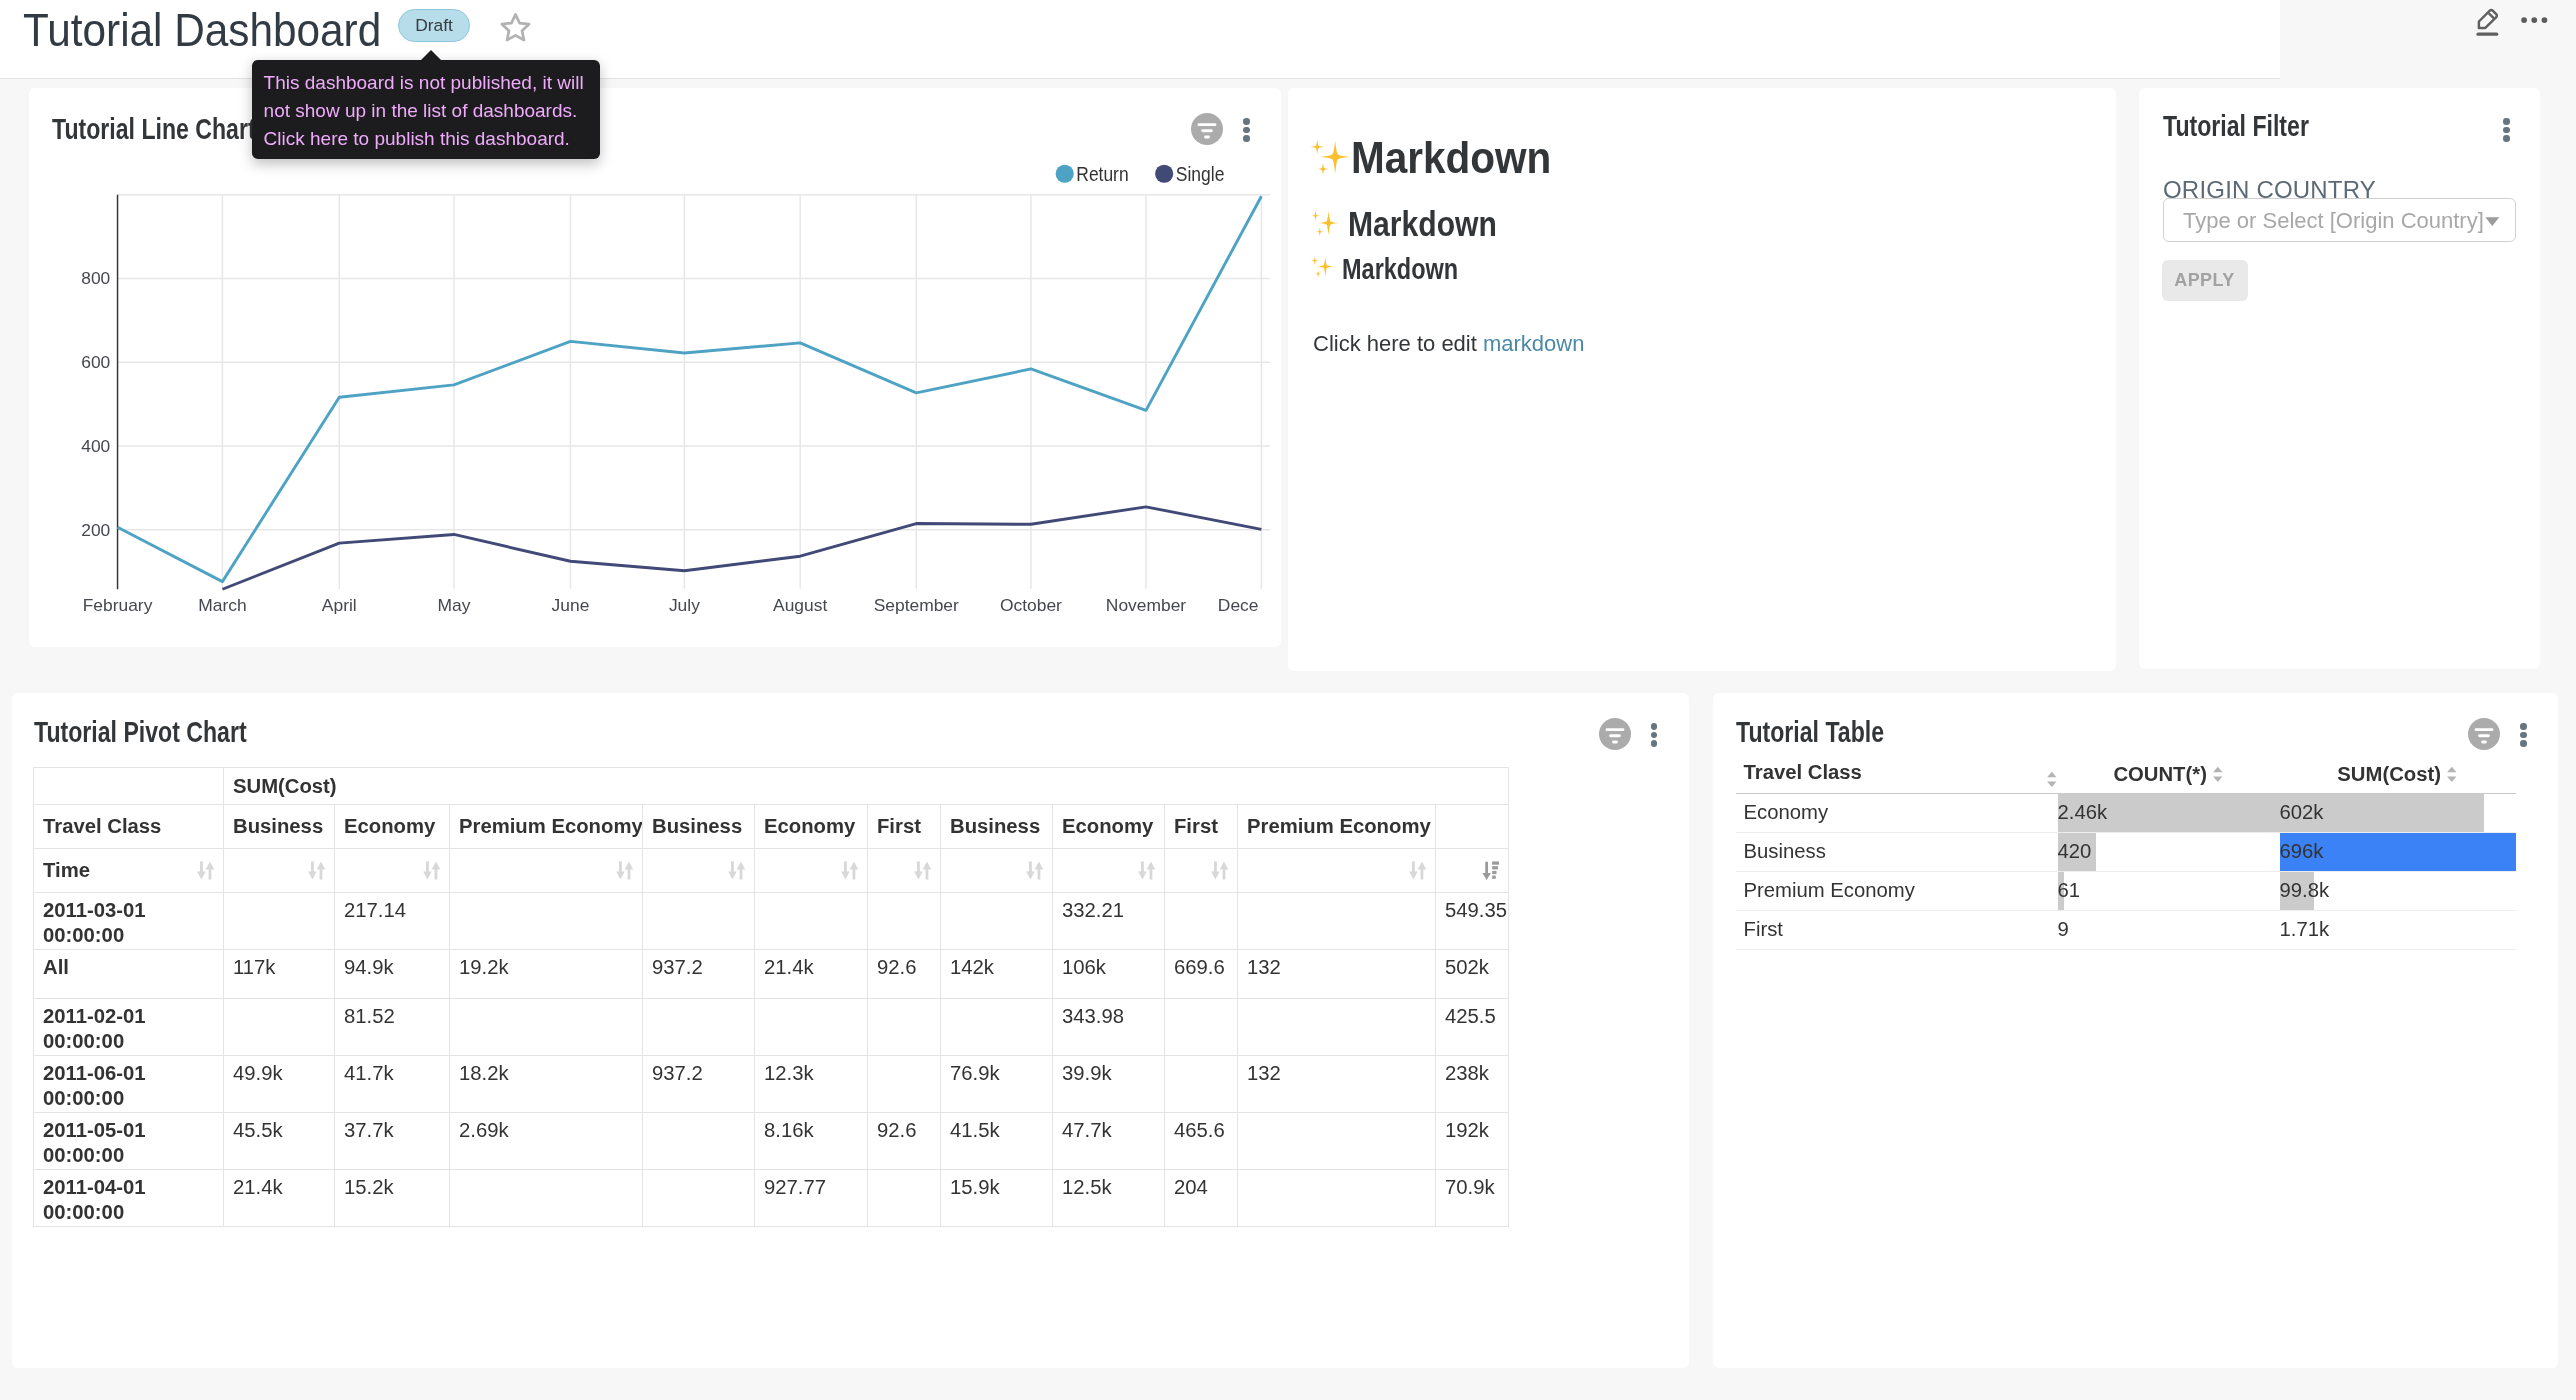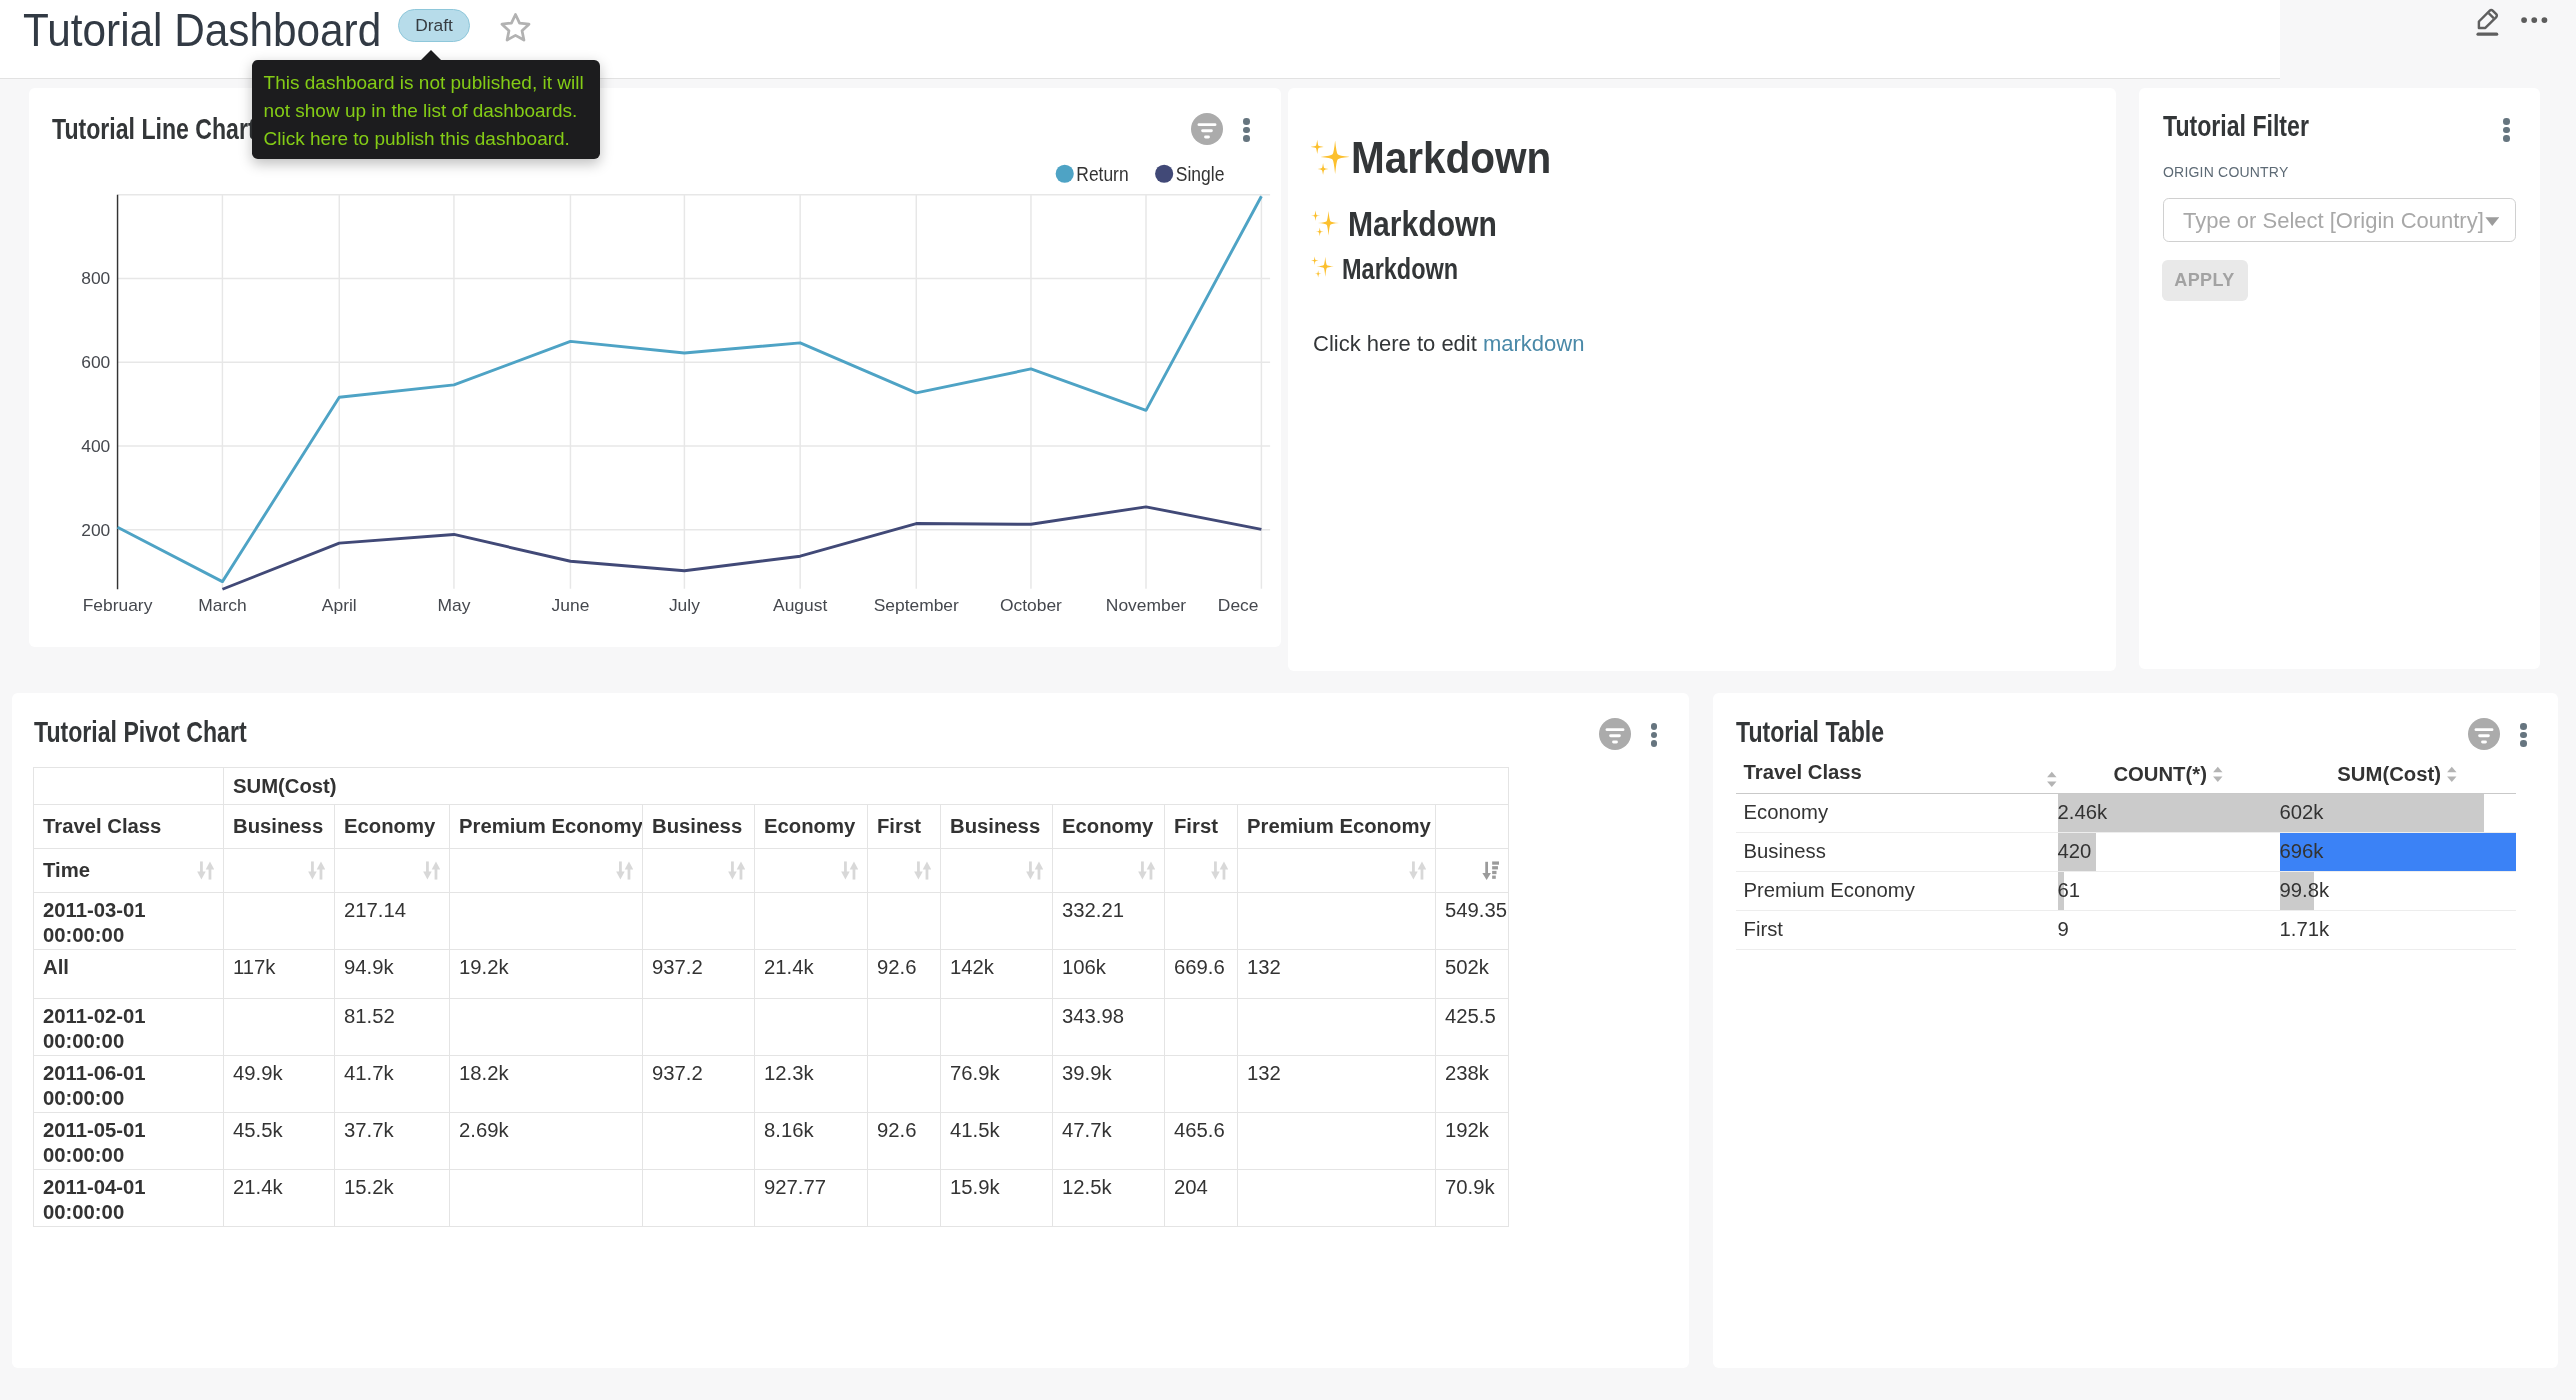--- a/index.html
+++ b/index.html
@@ -7,21 +7,21 @@
   .abs { position:absolute; }
   #page { position:relative; width:2576px; height:1400px; }
   #hdr { position:absolute; left:0; top:0; width:2280px; height:79px; background:#fff; border-bottom:1.5px solid #e2e2e2; }
   #hdr h1 { position:absolute; left:23px; top:1.5px; font-size:47px; font-weight:400; color:#323a44; transform:scaleX(0.9); transform-origin:left top; white-space:nowrap; }
   #pill { position:absolute; left:398px; top:8.7px; width:72px; height:33px; background:#b7dcea; border:1.5px solid #8ec7da; border-radius:17.4px; text-align:center; font-size:17.4px; color:#363c41; line-height:30.5px; }
   .card { position:absolute; background:#fff; border-radius:5.8px; }
   .ctitle { position:absolute; font-size:30px; font-weight:700; color:#333638; transform:scaleX(0.77); transform-origin:left top; white-space:nowrap; }
   .fcirc { position:absolute; width:32px; height:32px; border-radius:50%; background:#ababab; }
   .dots3 { position:absolute; width:7.3px; }
   .dots3 span { display:block; width:6.5px; height:6.5px; border-radius:50%; background:#66757f; margin:0 auto; } .dots3 span + span { margin-top:2.2px; }
-  #tooltip { position:absolute; left:252px; top:60px; width:348px; height:99px; background:#1c1c1e; border-radius:5.8px; box-shadow:0 4.4px 13px rgba(0,0,0,.25); color:#84cc16; font-size:19px; line-height:28px; padding:8.7px 11.6px 0 11.6px; z-index:50; }
+  #tooltip { position:absolute; left:252px; top:60px; width:348px; height:99px; background:#1c1c1e; border-radius:5.8px; box-shadow:0 4.4px 13px rgba(0,0,0,.25); color:#f0abfc; font-size:19px; line-height:28px; padding:8.7px 11.6px 0 11.6px; z-index:50; }
   #tooltip:before { content:""; position:absolute; left:168px; top:-10.2px; width:0; height:0; border-left:11.6px solid transparent; border-right:11.6px solid transparent; border-bottom:11.6px solid #1c1c1e; }
   #pivot { position:absolute; left:21px; top:74px; border-collapse:collapse; table-layout:fixed; width:1474px; }
   #pivot th, #pivot td { border:1.5px solid #e4e4e4; font-size:20.3px; color:#333; text-align:left; padding:0 2.9px 0 9.4px; overflow:hidden; white-space:nowrap; }
   #pivot th { font-weight:700; }
   #pivot td { vertical-align:top; padding-top:5.1px; line-height:25px; }
   #pivot td.rh { font-weight:700; white-space:normal; }
   #pivot .timerow th { position:relative; }
   #pivot .sic, #pivot .sdesc { position:absolute; right:8.7px; top:50%; margin-top:-9.4px; width:17.4px; height:19px; display:block; }
   #ttable { position:absolute; left:22.5px; top:62px; border-collapse:collapse; table-layout:fixed; }
   #ttable th.first { padding-left:8px; } #ttable th { font-size:20.3px; font-weight:700; color:#333; border-bottom:1.5px solid #c9c9c9; height:38px; }
@@ -142,21 +142,21 @@
     <div class="abs" style="left:25px;top:243px;font-size:22px;color:#333638;">Click here to edit <span style="color:#4a89a8;">markdown</span></div>
   </div>
 
   <div class="card" id="card-filter" style="left:2139px;top:88px;width:401px;height:581px;">
     <div class="ctitle" style="left:24px;top:21px;">Tutorial Filter</div>
     <div class="dots3" style="left:364px;top:30px;">
         <span></span>
         <span></span>
         <span></span>
       </div>
-    <div class="abs" style="left:24px;top:76px;font-size:14px;font-weight:500;color:#5d6a75;letter-spacing:0.2px;">ORIGIN COUNTRY</div>
+    <div class="abs" style="left:24px;top:88px;font-size:24px;font-weight:500;color:#5d6a75;letter-spacing:0.2px;">ORIGIN COUNTRY</div>
     <div class="abs" style="left:24px;top:110px;width:353px;height:44px;border:1.5px solid #d0d0d0;border-radius:5.8px;">
       <span style="position:absolute;left:19px;top:9.4px;font-size:22px;color:#a8a8a8;">Type or Select [Origin Country]</span>
       <svg style="position:absolute;right:16px;top:18px;" width="14.5" height="9.4" viewBox="0 0 20 13">
           <path d="M0.5 0.5 H19.5 L10 12.5 Z" fill="#9c9c9c"></path>
         </svg>
     </div>
     <div class="abs" style="left:22.5px;top:172px;width:86px;height:41px;background:#e9e9e9;border-radius:5.8px;text-align:center;line-height:41px;font-size:18px;font-weight:700;color:#a2a2a2;letter-spacing:0.4px;">APPLY</div>
   </div>
 
   <div class="card" id="card-pivot" style="left:11.6px;top:693px;width:1677px;height:675px;">

